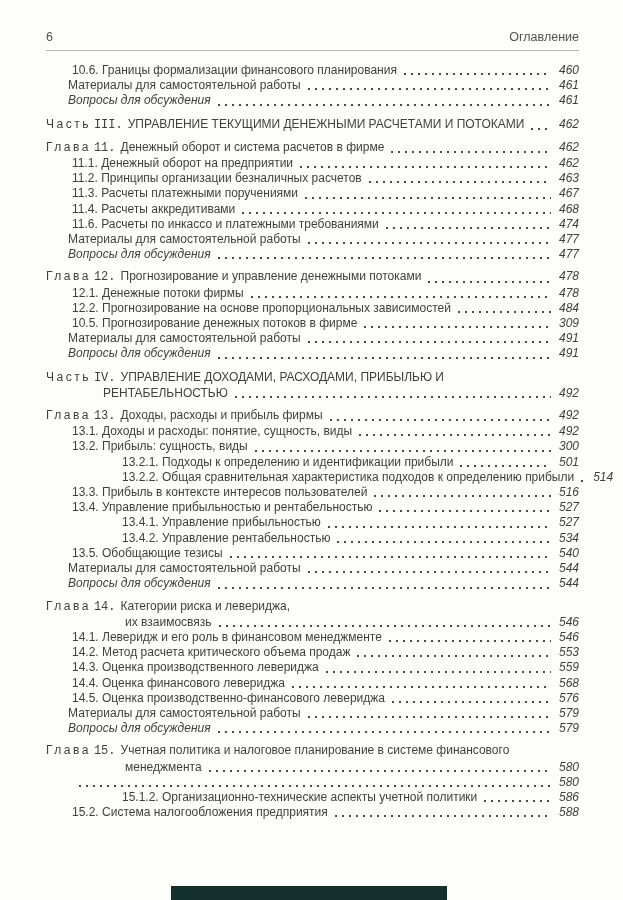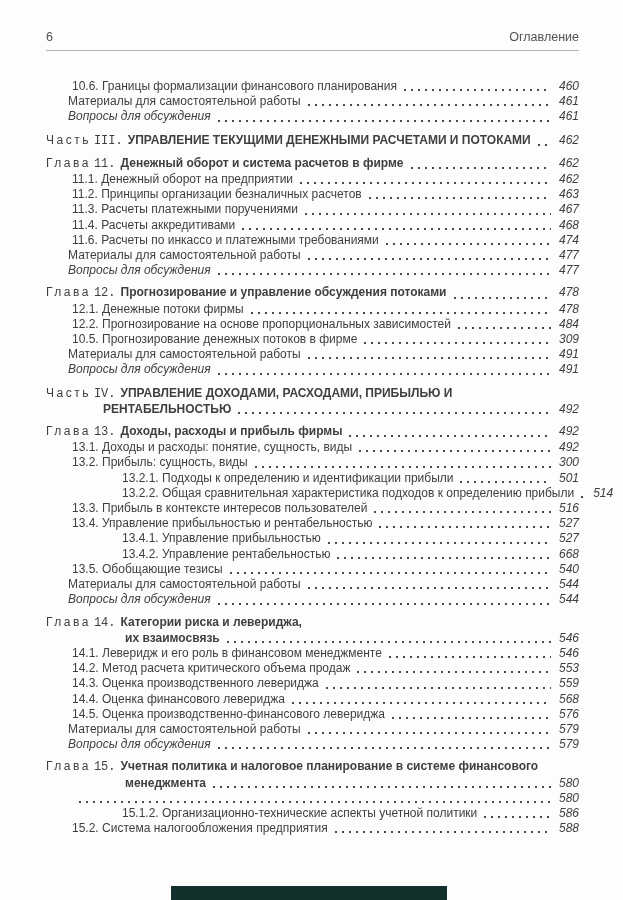--- a/index.html
+++ b/index.html
@@ -13,38 +13,38 @@
     overflow:hidden;
     box-sizing:border-box;
   }
   .content{padding:30px 44px 0 46px;}
   .header{
     display:flex;justify-content:space-between;align-items:baseline;
     font-size:12.5px;color:#525252;
     padding-bottom:6px;
     border-bottom:1px solid #b5b5b5;
   }
-  .toc{margin-top:28px;font-size:12px;line-height:15.2px;}
+  .toc{margin-top:12px;font-size:12px;line-height:15.2px;}
   .row{display:flex;align-items:baseline;}
   .row .txt{white-space:nowrap;}
   .leader{
     flex:1 1 auto;min-width:5px;height:4px;align-self:flex-end;
     margin:0 4px 2px 6px;
     background-image:radial-gradient(circle at 2px 2px,#4a4a4a 1.05px,rgba(0,0,0,0) 1.35px);
     background-size:7px 4px;background-repeat:repeat-x;background-position:0 0;
   }
   .pg{flex:0 0 auto;min-width:24px;text-align:right;font-style:italic;}
   .lv1{padding-left:26px;}
   .lvm{padding-left:22px;}
   .lv2{padding-left:76px;}
   .head{margin-top:7px;}
   .head.part{margin-top:8px;}
   .pre-word{letter-spacing:2.5px;}
   .pre-num{margin:0 5px 0 3px;font-family:Liberation Mono, monospace;}
-  .bold{font-weight:bold;}
+  .bold{font-weight:normal;}
   .ital{font-style:italic;}
   .cont-part{padding-left:57px;}
   .cont-chapter{padding-left:79px;}
   .scan-bar{position:absolute;left:171px;top:886px;width:276px;height:14px;}
 </style>
 </head>
 <body>
 
 <div class="page">
   <div class="content">
@@ -113,21 +113,21 @@
           <span class="pg">477</span>
         </div>
         <div class="row lvm">
           <span class="ital txt">Вопросы для обсуждения</span>
           <div class="leader"></div>
           <span class="pg">477</span>
         </div>
         <div class="row head chapter">
           <span class="pre-word">Глава</span>
           <span class="pre-num">12.</span>
-          <span class="bold txt">Прогнозирование и управление обсуждения потоками</span>
+          <span class="bold txt">Прогнозирование и управление денежными потоками</span>
           <div class="leader"></div>
           <span class="pg">478</span>
         </div>
         <div class="row lv1">
           <span class="txt">12.1. Денежные потоки фирмы</span>
           <div class="leader"></div>
           <span class="pg">478</span>
         </div>
         <div class="row lv1">
           <span class="txt">12.2. Прогнозирование на основе пропорциональных зависимостей</span>
@@ -197,21 +197,21 @@
           <span class="pg">527</span>
         </div>
         <div class="row lv2">
           <span class="txt">13.4.1. Управление прибыльностью</span>
           <div class="leader"></div>
           <span class="pg">527</span>
         </div>
         <div class="row lv2">
           <span class="txt">13.4.2. Управление рентабельностью</span>
           <div class="leader"></div>
-          <span class="pg">668</span>
+          <span class="pg">534</span>
         </div>
         <div class="row lv1">
           <span class="txt">13.5. Обобщающие тезисы</span>
           <div class="leader"></div>
           <span class="pg">540</span>
         </div>
         <div class="row lvm">
           <span class="txt">Материалы для самостоятельной работы</span>
           <div class="leader"></div>
           <span class="pg">544</span>

